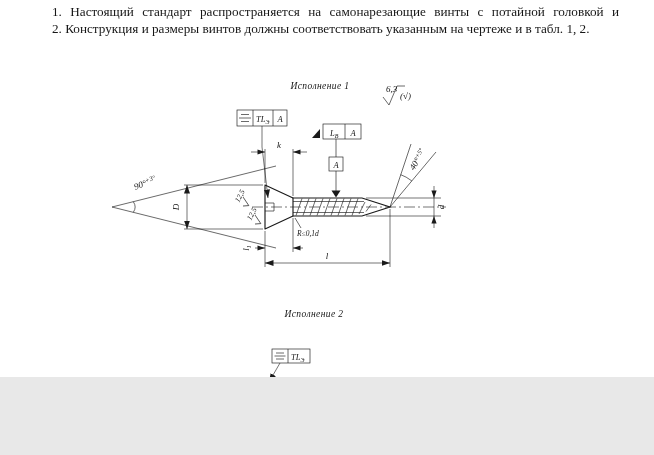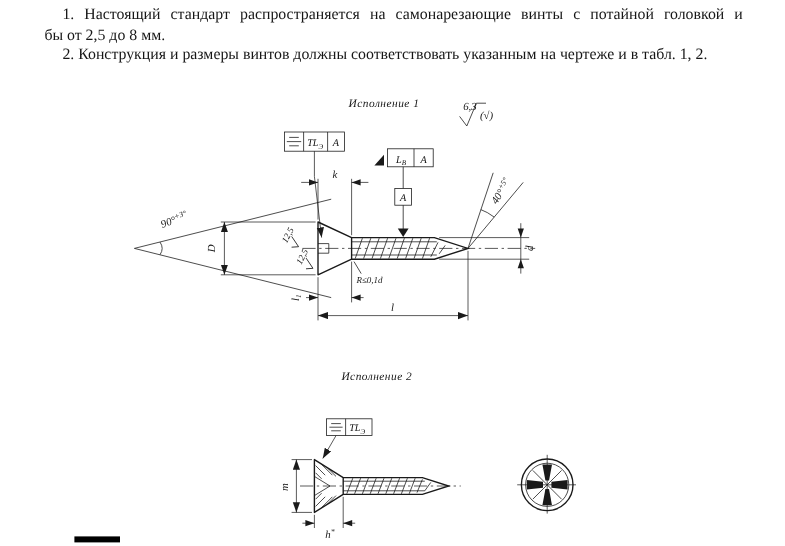--- a/index.html
+++ b/index.html
@@ -1,17 +1,17 @@
 <!DOCTYPE html>
 <html><head>
 <meta charset="utf-8">
 <style>
   html,body{margin:0;padding:0;background:#e8e8e8;}
   .page{
-    position:relative;width:654px;height:455px;background:#ffffff;
+    position:relative;width:654px;height:377px;background:#ffffff;
     font-family:"Liberation Serif",serif;color:#161616;overflow:hidden;
   }
   .text-block{
     position:absolute;left:37px;top:4px;width:582px;
     font-size:13.2px;line-height:16.6px;
   }
   .line-just{text-align:justify;text-align-last:justify;}
   .indent{text-indent:15px;}
   .drawing-svg{position:absolute;left:0;top:0;}
   .ln{stroke:#1a1a1a;stroke-width:1.15;fill:none;stroke-linecap:round;}
@@ -28,21 +28,20 @@
   .title{font:italic 9.5px "Liberation Serif",serif;letter-spacing:.4px;}
   .artifact{position:absolute;left:62px;top:447px;width:38px;height:5px;background:#000;}
 </style>
 </head>
 <body>
 
 <div class="page">
 
   <div class="text-block">
     <div class="line-just indent">1.  Настоящий стандарт распространяется на самонарезающие винты с потайной головкой и</div>
-    <div>бы от 2,5 до 8 мм.</div>
     <div class="indent">2.  Конструкция и размеры винтов должны соответствовать указанным на чертеже и в табл. 1, 2.</div>
   </div>
 
   <svg class="drawing-svg" width="654" height="455" viewBox="0 0 654 455">
     <defs>
       <marker id="arrE" markerWidth="10" markerHeight="8" refX="8.5" refY="3" orient="auto" markerUnits="userSpaceOnUse">
         <path d="M0,0 L8.5,3 L0,6 Z" fill="#1a1a1a"></path>
       </marker>
       <marker id="arrS" markerWidth="10" markerHeight="8" refX="8.5" refY="3" orient="auto-start-reverse" markerUnits="userSpaceOnUse">
         <path d="M0,0 L8.5,3 L0,6 Z" fill="#1a1a1a"></path>

